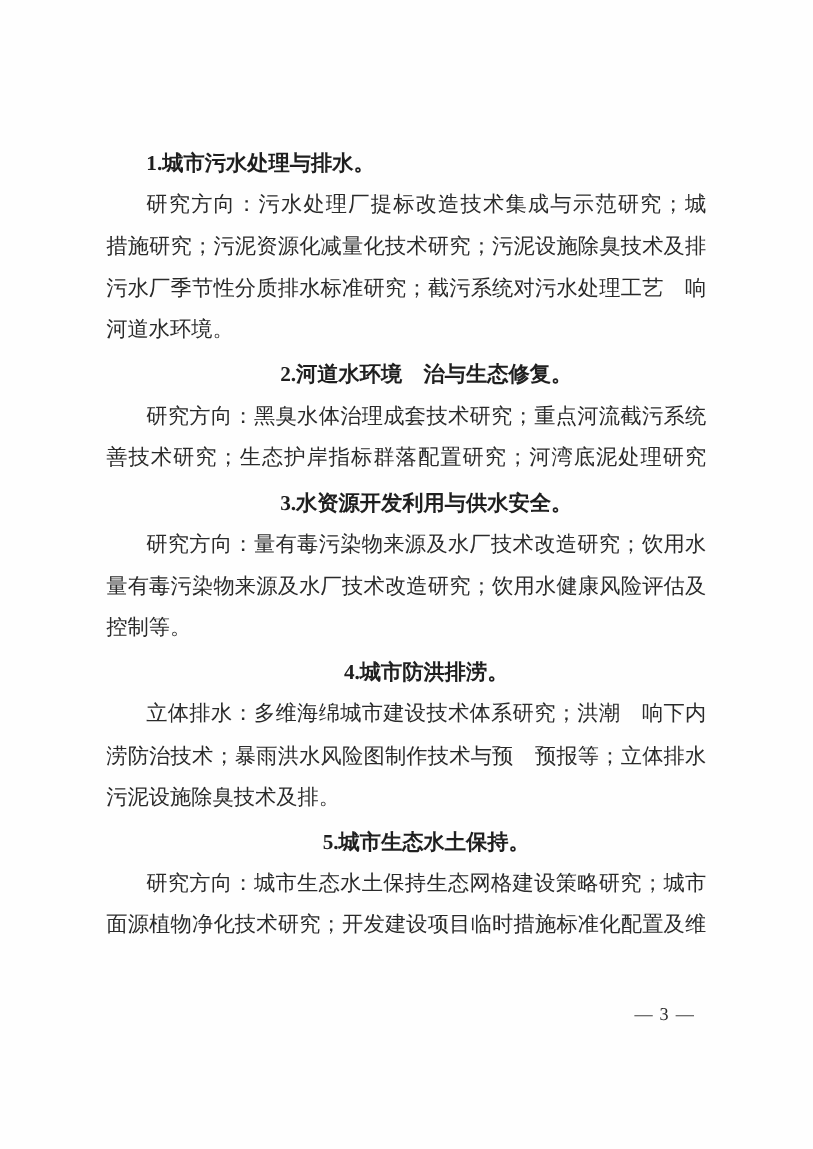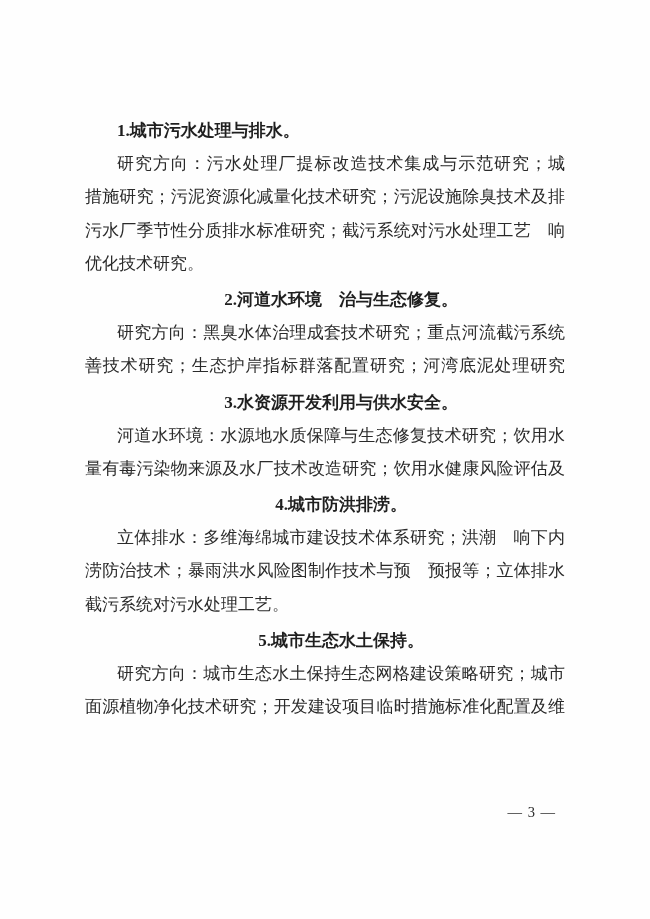--- a/index.html
+++ b/index.html
@@ -54,40 +54,41 @@
 <body>
 
 <div class="page">
   <div class="doc">
 
     <div class="sec">
       <div class="line h">1.城市污水处理与排水。</div>
       <div class="line jf fi">研究方向：污水处理厂提标改造技术集成与示范研究；城</div>
       <div class="line jf">措施研究；污泥资源化减量化技术研究；污泥设施除臭技术及排</div>
       <div class="line jf">污水厂季节性分质排水标准研究；截污系统对污水处理工艺　响</div>
-      <div class="line end">优化技术研究。</div>
+      <div class="line end">河道水环境。</div>
     </div>
 
     <div class="sec">
       <div class="line h">2.河道水环境　治与生态修复。</div>
       <div class="line jf fi">研究方向：黑臭水体治理成套技术研究；重点河流截污系统</div>
       <div class="line jf">善技术研究；生态护岸指标群落配置研究；河湾底泥处理研究等。</div>
     </div>
 
     <div class="sec">
       <div class="line h">3.水资源开发利用与供水安全。</div>
-      <div class="line jf fi">河道水环境：水源地水质保障与生态修复技术研究；饮用水</div>
+      <div class="line jf fi">研究方向：量有毒污染物来源及水厂技术改造研究；饮用水</div>
       <div class="line jf">量有毒污染物来源及水厂技术改造研究；饮用水健康风险评估及</div>
+      <div class="line end">控制等。</div>
     </div>
 
     <div class="sec">
       <div class="line h">4.城市防洪排涝。</div>
       <div class="line jf fi">立体排水：多维海绵城市建设技术体系研究；洪潮　响下内</div>
       <div class="line jf">涝防治技术；暴雨洪水风险图制作技术与预　预报等；立体排水</div>
-      <div class="line end">截污系统对污水处理工艺。</div>
+      <div class="line end">污泥设施除臭技术及排。</div>
     </div>
 
     <div class="sec">
       <div class="line h">5.城市生态水土保持。</div>
       <div class="line jf fi">研究方向：城市生态水土保持生态网格建设策略研究；城市</div>
       <div class="line jf">面源植物净化技术研究；开发建设项目临时措施标准化配置及维</div>
     </div>
 
   </div>
 

